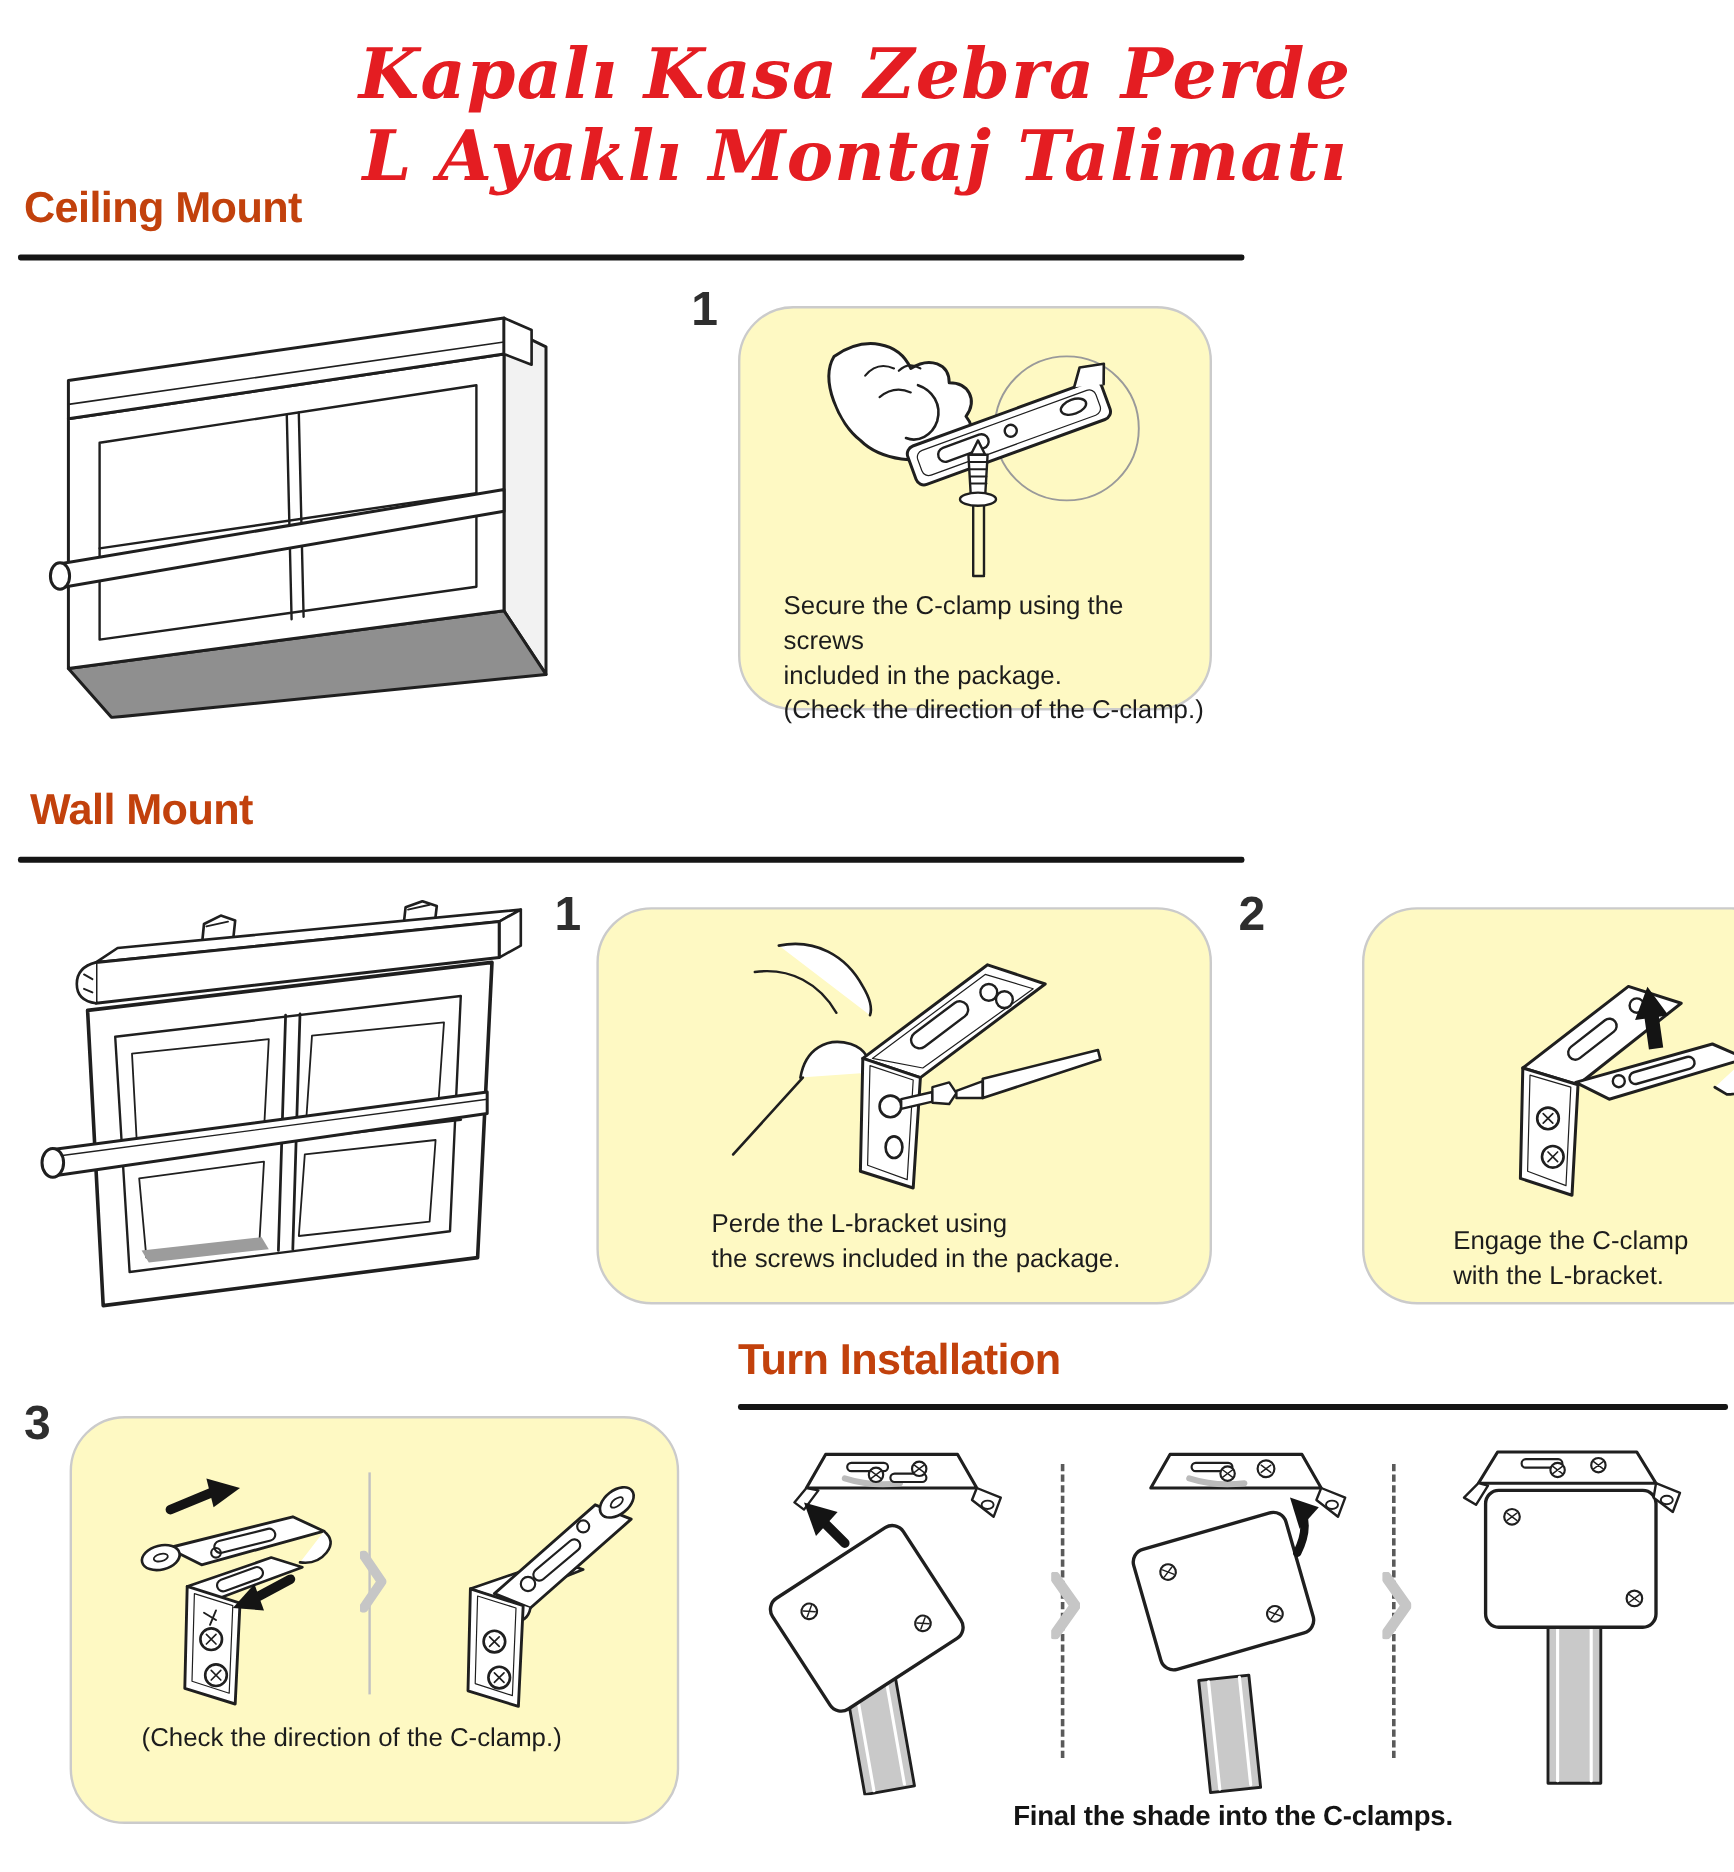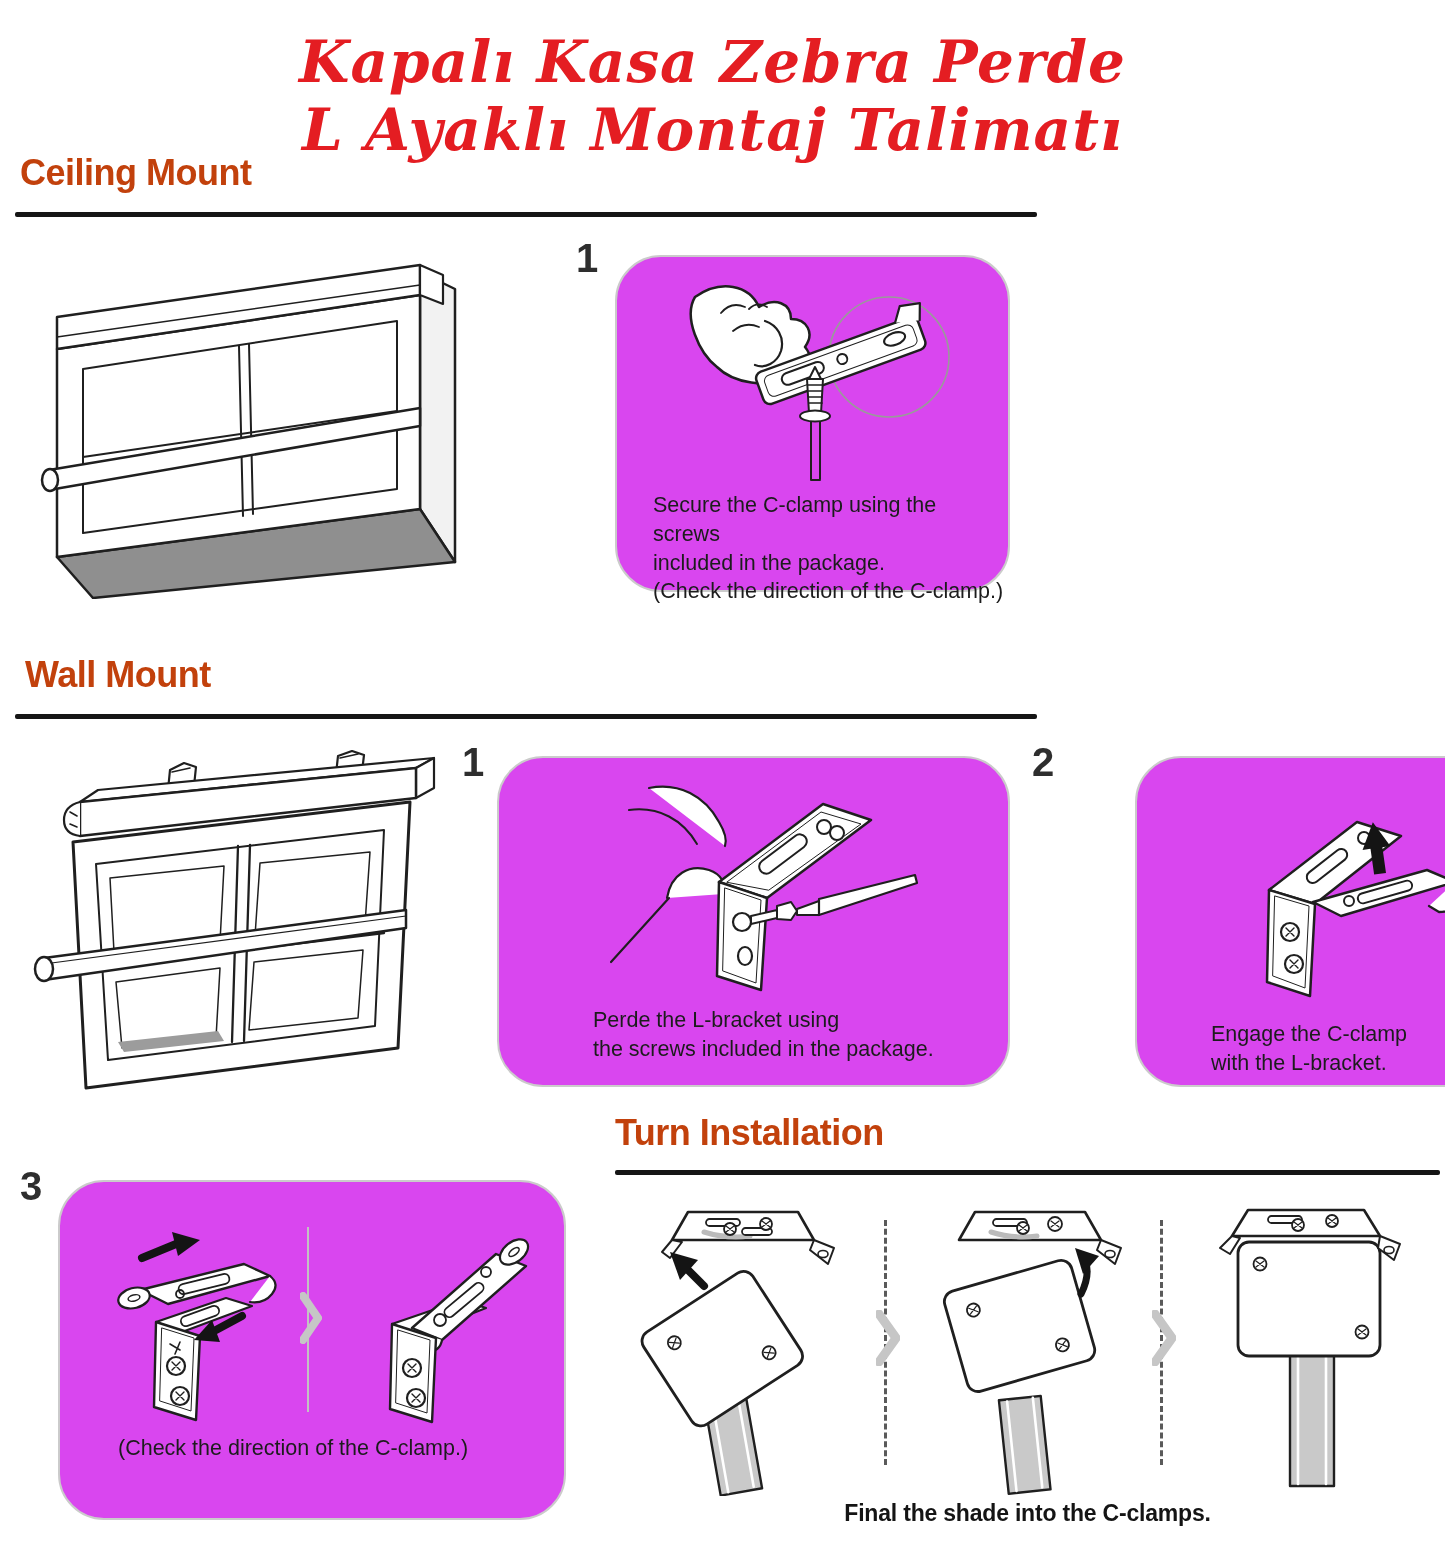--- a/index.html
+++ b/index.html
@@ -12,21 +12,21 @@
     font-family:"DejaVu Serif",serif;font-style:italic;font-weight:600;
     color:#e41d22;line-height:1.18;font-size:58px;letter-spacing:1px;
   }
   .sec-head{
     position:absolute;margin:0;font-size:36px;font-weight:700;color:#c2410c;
     letter-spacing:-0.5px;
   }
   .h-rule{position:absolute;height:5px;background:#151515;border-radius:2px;}
   .stepnum{position:absolute;font-size:40px;font-weight:700;color:#2e2e2e;}
   .panel{
-    position:absolute;background:#d946ef;border:2px solid #cbcbcb;border-radius:46px;
+    position:absolute;background:#fef9c3;border:2px solid #cbcbcb;border-radius:46px;
     box-sizing:border-box;
   }
   .ill{position:absolute;}
   .cap{position:absolute;font-size:21.5px;line-height:1.34;color:#1c1c1c;}
   .dash-sep{position:absolute;width:0;border-left:3px dashed #5a5a5a;}
   .solid-sep{position:absolute;width:2px;background:#c2c2c2;}
   .chev{position:absolute;}
   .final-cap{
     position:absolute;left:615px;top:1488px;width:825px;text-align:center;
     font-size:23px;font-weight:700;color:#141414;letter-spacing:-0.2px;

